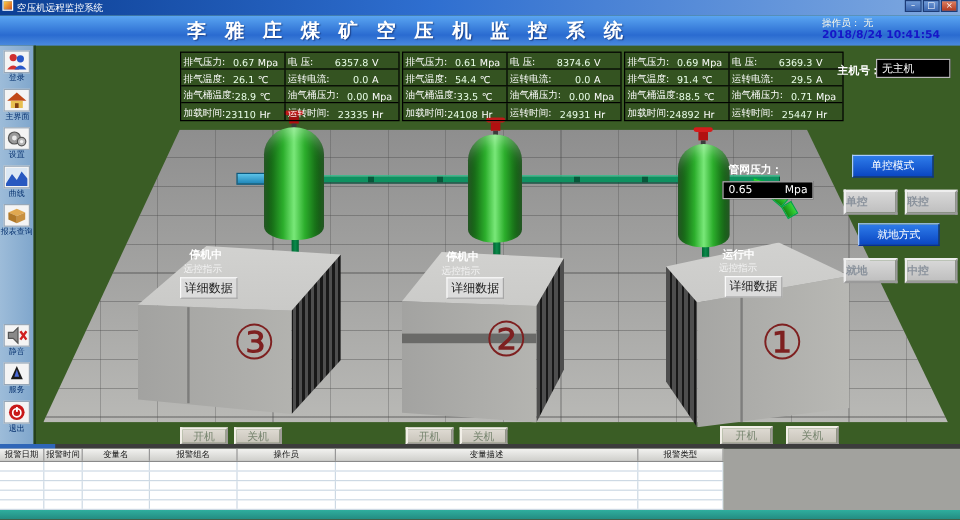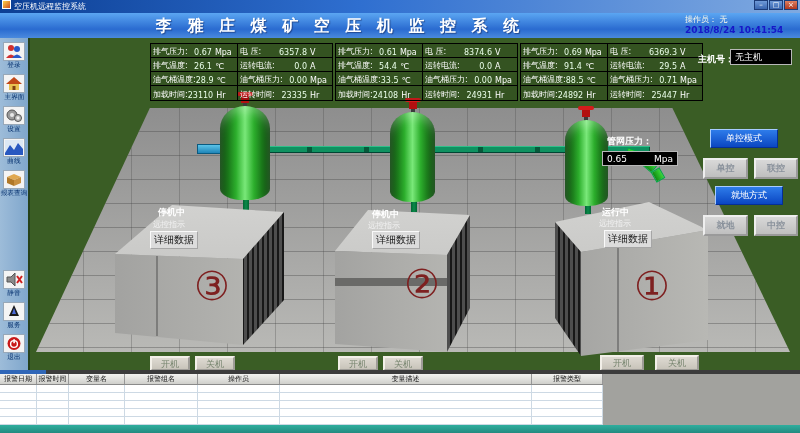--- a/index.html
+++ b/index.html
@@ -39,21 +39,21 @@
   .pcell.r{width:52%}
   .plab{flex:0 0 auto}
   .pval{flex:1 1 auto;text-align:right;padding-right:3px;color:#eaffea}
   .punit{flex:0 0 20px;text-align:left}
 
   
   .wlabel{color:#fff;font-size:9px;font-weight:bold;white-space:nowrap}
   .black-box{background:#000;border:1px solid #b8b8b8;color:#fff;font-size:9px;display:flex;align-items:center;padding:0 4px}
   .black-box .u{margin-left:auto}
   .btn-blue{background:linear-gradient(180deg,#2e7cea,#0a46c2);border:1px solid;border-color:#a8ccff #052f96 #052f96 #a8ccff;color:#fff;font-size:9px;font-weight:normal;text-align:center;cursor:pointer;font-family:inherit}
-  .btn-gray{background:linear-gradient(180deg,#d8d8d8,#bfbfbf);border:2px outset #eee;color:#8a929c;font-size:9px;font-weight:bold;text-align:center;cursor:pointer;font-family:inherit}
+  .btn-gray{background:linear-gradient(180deg,#d8d8d8,#bfbfbf);border:2px outset #eee;color:#8a929c;font-size:9px;font-weight:bold;text-align:left;cursor:pointer;font-family:inherit}
   .btn-run{background:linear-gradient(180deg,#dedad2,#c8c4ba);border:2px outset #f2efe8;color:#77856f;font-size:9px;text-align:center;cursor:pointer;font-family:inherit}
   .btn-detail{background:#dcdcdc;border:1px outset #fafafa;color:#1a1a1a;font-size:10px;text-align:center;cursor:pointer;font-family:Liberation Sans, sans-serif;padding:1px 2px}
 
   
   .platform{left:36px;top:108px;width:754px;height:244px;
     background:
       repeating-linear-gradient(180deg,transparent 0 23px,rgba(70,70,70,.38) 23px 24px),
       repeating-linear-gradient(90deg,transparent 0 47px,rgba(70,70,70,.30) 47px 48px),
       linear-gradient(180deg,#8e8e8e,#b9b9b6);
     clip-path:polygon(15.1% 0,84.4% 0,100% 100%,0 100%)}

